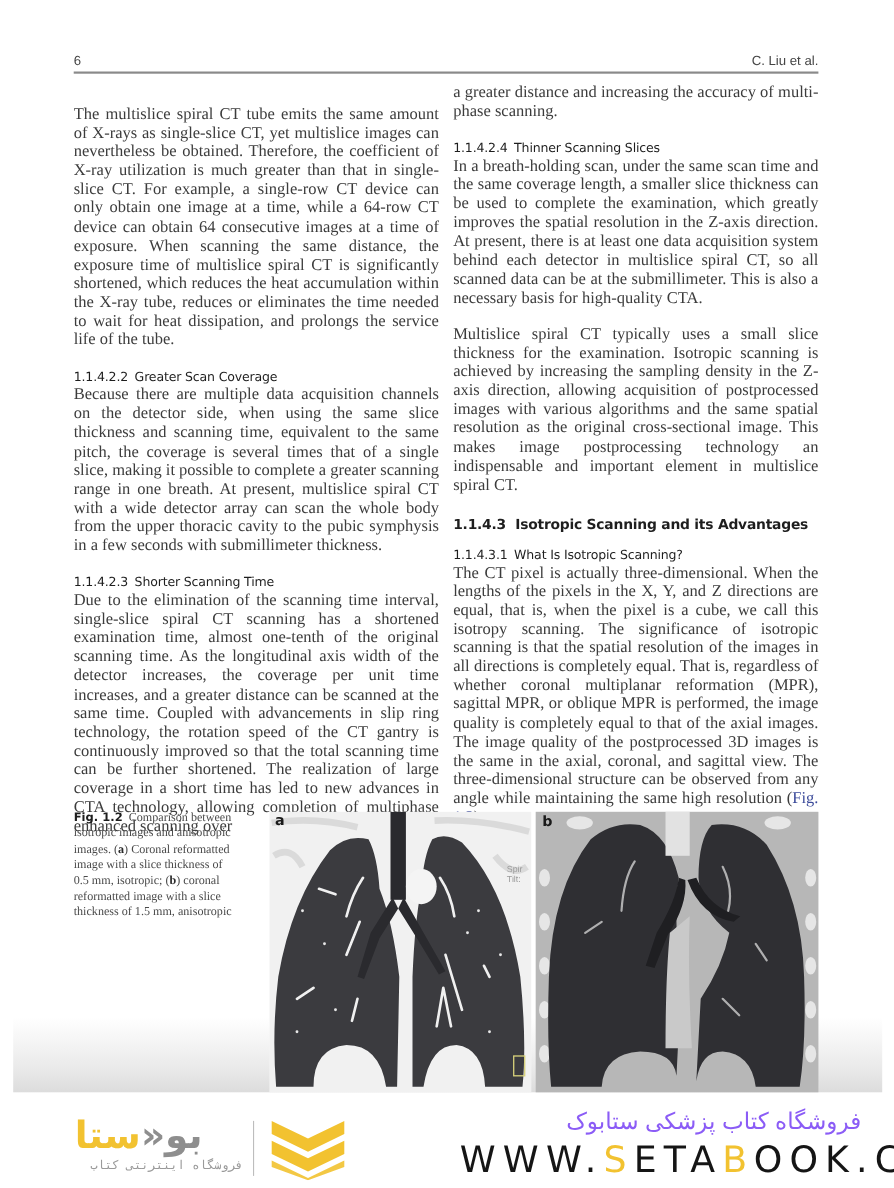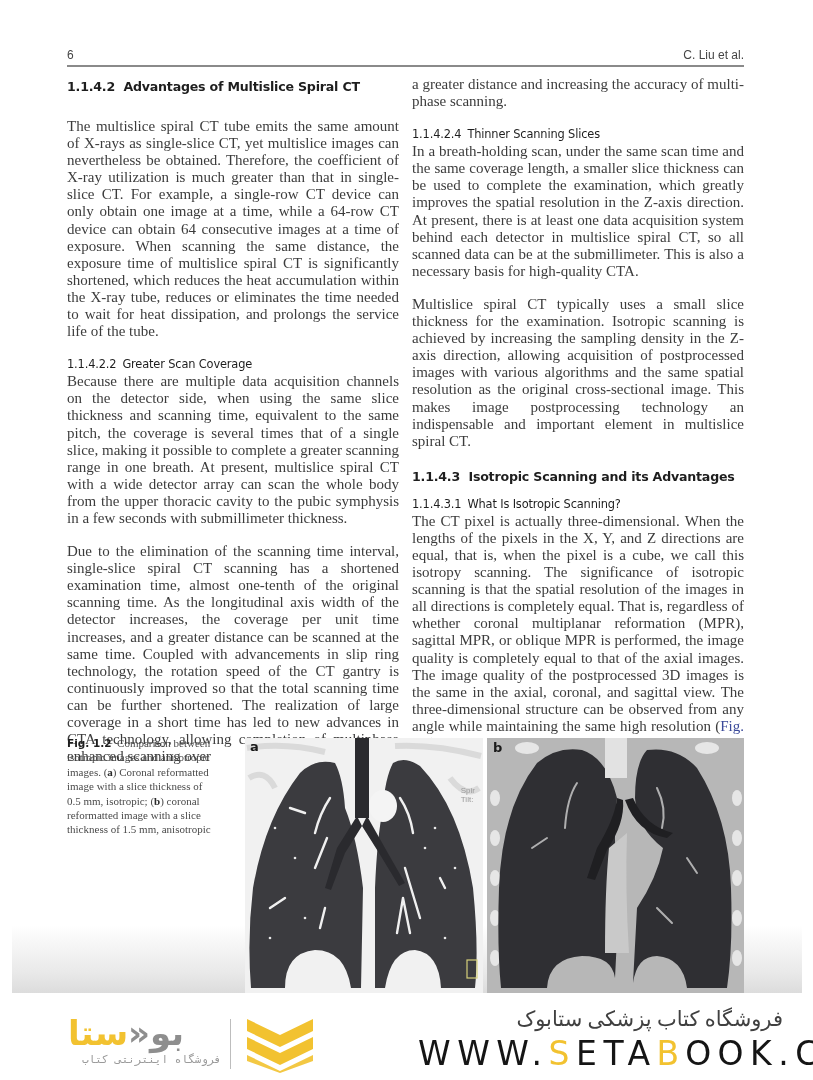--- a/index.html
+++ b/index.html
@@ -53,50 +53,49 @@
   .logo { position: absolute; left: 40px; top: 18px; width: 280px; height: 60px; }
   .logo .word { position: absolute; left: 28px; top: 0px; font-family: "DejaVu Sans", sans-serif;
                 font-weight: bold; font-size: 34px; color: #f2c230; letter-spacing: -2px; }
   .logo .word .gray { color: #8e8e8e; }
   .logo .tag { position: absolute; left: 42px; top: 40px; font-family: Liberation Mono, monospace;
                font-size: 11px; color: #9a9a9a; direction: rtl; }
   .logo .divider { position: absolute; left: 190px; top: 6px; width: 1px; height: 50px; background: #bdbdbd; }
   .logo svg { position: absolute; left: 205px; top: 2px; }
 
   .store { position: absolute; left: 418px; top: 12px; width: 365px; height: 70px; text-align: right; }
-  .store .fa { font-family: Liberation Serif, serif; font-size: 21px; color: #404040; direction: rtl; display: block; }
+  .store .fa { font-family: Liberation Sans, sans-serif; font-size: 21px; color: #8b5cf6; direction: rtl; display: block; }
   .store .url { font-family: "DejaVu Sans", sans-serif; font-size: 33px; color: #151515; letter-spacing: 6.5px;
                 display: block; margin-top: 2px; }
   .store .url .hl { color: #f2c230; }
 </style>
 </head>
 <body>
 
 <div class="running-head">
   <span class="pg">6</span>
   <span class="auth">C. Liu et al.</span>
 </div>
 <div class="head-rule"></div>
 
 <div class="col left">
-  <div class="h2">
-    <span>1.1.4.2</span>&nbsp;
-    <span>Advantages of Multislice Spiral CT</span>
-  </div>
   <div class="gap-l"></div>
 
   <p class="p">The multislice spiral CT tube emits the same amount of X-rays as single-slice CT, yet multislice images can neverthe­less be obtained. Therefore, the coefficient of X-ray utiliza­tion is much greater than that in single-slice CT. For example, a single-row CT device can only obtain one image at a time, while a 64-row CT device can obtain 64 consecutive images at a time of exposure. When scanning the same distance, the exposure time of multislice spiral CT is significantly short­ened, which reduces the heat accumulation within the X-ray tube, reduces or eliminates the time needed to wait for heat dissipation, and prolongs the service life of the tube.</p>
   <div class="gap-m"></div>
 
   <div class="h3">
     <span class="num">1.1.4.2.2</span><span>Greater Scan Coverage</span>
   </div>
   <p class="p">Because there are multiple data acquisition channels on the detector side, when using the same slice thickness and scan­ning time, equivalent to the same pitch, the coverage is sev­eral times that of a single slice, making it possible to complete a greater scanning range in one breath. At present, multislice spiral CT with a wide detector array can scan the whole body from the upper thoracic cavity to the pubic symphysis in a few seconds with submillimeter thickness.</p>
   <div class="gap-m"></div>
 
+  <div class="h3">
+    <span class="num">1.1.4.2.3</span><span>Shorter Scanning Time</span>
+  </div>
   <p class="p">Due to the elimination of the scanning time interval, single-slice spiral CT scanning has a shortened examination time, almost one-tenth of the original scanning time. As the lon­gitudinal axis width of the detector increases, the coverage per unit time increases, and a greater distance can be scanned at the same time. Coupled with advancements in slip ring technology, the rotation speed of the CT gantry is continuously improved so that the total scanning time can be further shortened. The realization of large coverage in a short time has led to new advances in CTA technology, allowing completion of multiphase enhanced scanning over</p>
 </div>
 
 <div class="col right">
   <p class="p">a greater distance and increasing the accuracy of multi­phase scanning.</p>
   <div class="gap-m"></div>
 
   <div class="h3">
     <span class="num">1.1.4.2.4</span><span>Thinner Scanning Slices</span>
   </div>

